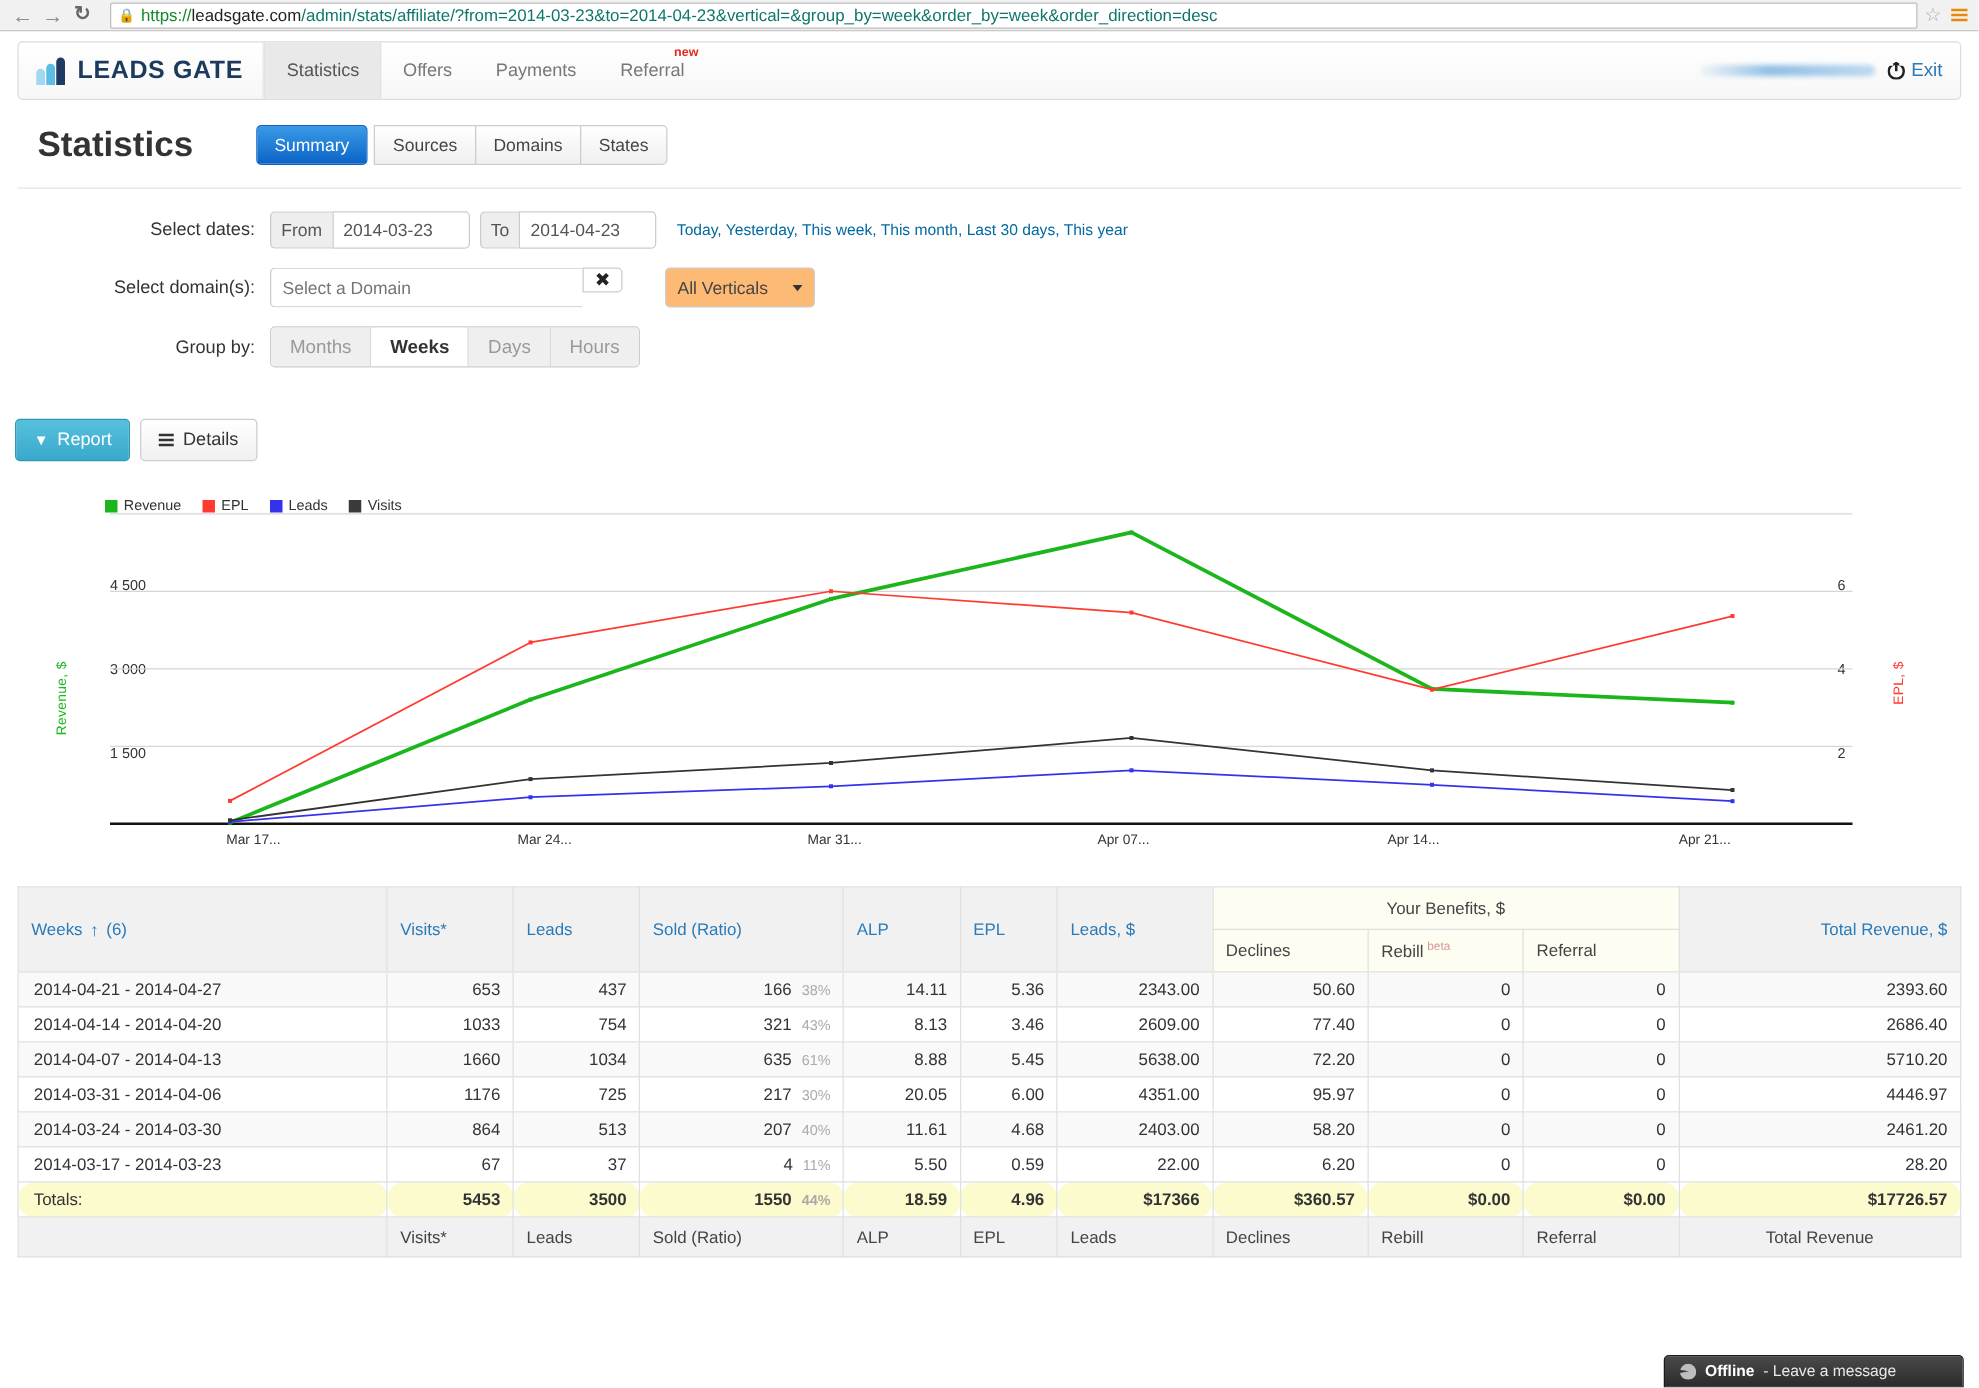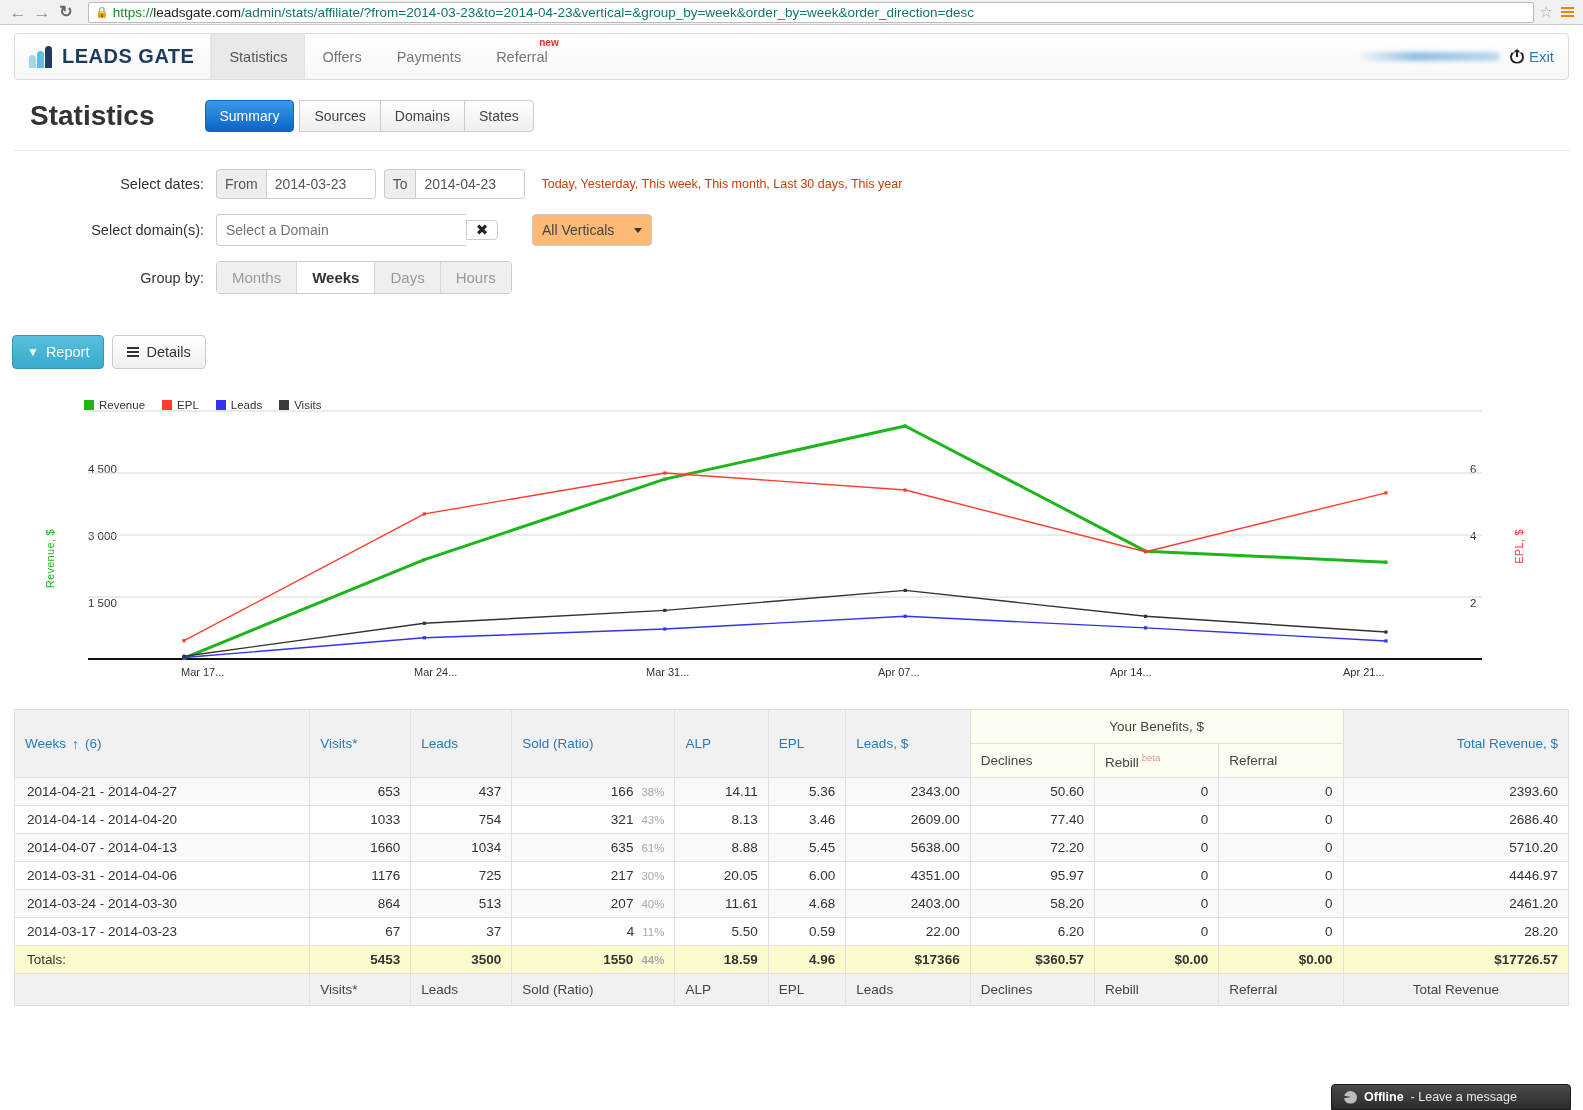--- a/index.html
+++ b/index.html
@@ -94,32 +94,32 @@
     background:linear-gradient(#3a9ae8,#0b64c6); color:#fff;
     border-color:#0b64c6; border-radius:4px; margin-right:6px; font-weight:normal;
   }
 
   .divider { height:1px; background:#e4e4e4; margin:0 14px; }
 
   
   .filters { padding:18px 0 10px 0; }
   .frow { display:flex; align-items:center; margin-bottom:15px; }
   .flabel { width:216px; text-align:right; padding-right:12px; font-size:14.5px; color:#333; }
-  .input-group { display:flex; align-items:center; }
+  .input-group { display:flex; align-items:flex-start; }
   .ig-addon {
     background:#eeeeee; border:1px solid #ccc; border-right:none;
     padding:6px 8px; font-size:14px; color:#555; border-radius:4px 0 0 4px;
     display:flex; align-items:center;
   }
   .ig-input {
     border:1px solid #ccc; padding:6px 8px; font-size:14px; color:#555;
     border-radius:0 4px 4px 0; background:#fff; width:110px; outline:none;
     font-family:"Liberation Sans", sans-serif;
   }
-  .quick-links { margin-left:16px; font-size:12.5px; color:#c2410c; }
+  .quick-links { margin-left:16px; font-size:12.5px; color:#0369a1; }
   .quick-links span { cursor:pointer; }
   .domain-input {
     width:250px; border:1px solid #ccc; border-right:none; padding:7px 9px;
     font-size:14px; color:#999; border-radius:4px 0 0 4px; outline:none; background:#fff;
     font-family:"Liberation Sans", sans-serif;
   }
   .domain-clear {
     width:32px; border:1px solid #ccc; background:#fff; border-radius:0 4px 4px 0;
     display:flex; align-items:center; justify-content:center; font-size:15px; color:#222; cursor:pointer;
   }
@@ -170,21 +170,21 @@
     border:1px solid #e0e0e0; padding:6px 10px; vertical-align:middle;
   }
   thead th { background:#f1f1f1; color:#2a7ab9; font-weight:normal; text-align:right; height:34px; }
   thead th.benefits-top { background:#fdfdf2; color:#444; text-align:center; font-weight:normal; font-size:13.5px; }
   thead th.benefit-sub { background:#fdfdf2; color:#444; text-align:left; }
   thead th.spacer { background:#f1f1f1; border-bottom:none; }
   tbody td { color:#333; text-align:right; }
   tbody td.week { text-align:left; padding-left:12px; }
   tbody tr:nth-child(odd) td { background:#f9f9f9; }
   tbody tr:nth-child(even) td { background:#fff; }
-  tbody tr.totals td { background:#fbfbce !important; font-weight:bold; }
+  tbody tr.totals td { background:#fbfbce !important; font-weight:bold;border-radius:12px; }
   tbody tr.totals td.week { font-weight:normal; }
   tfoot td { background:#f1f1f1; color:#444; text-align:left; height:32px; }
   tfoot td.right { text-align:right; }
   .ratio-pct { color:#aaa; font-size:11.5px; margin-left:8px; }
   .beta { color:#d79a9a; font-size:9.5px; vertical-align:super; margin-left:3px; }
   .sort-arrow { font-size:14px; }
 
   
   .chat-widget {
     position:absolute; right:12px; bottom:0px; width:240px; height:26px;

